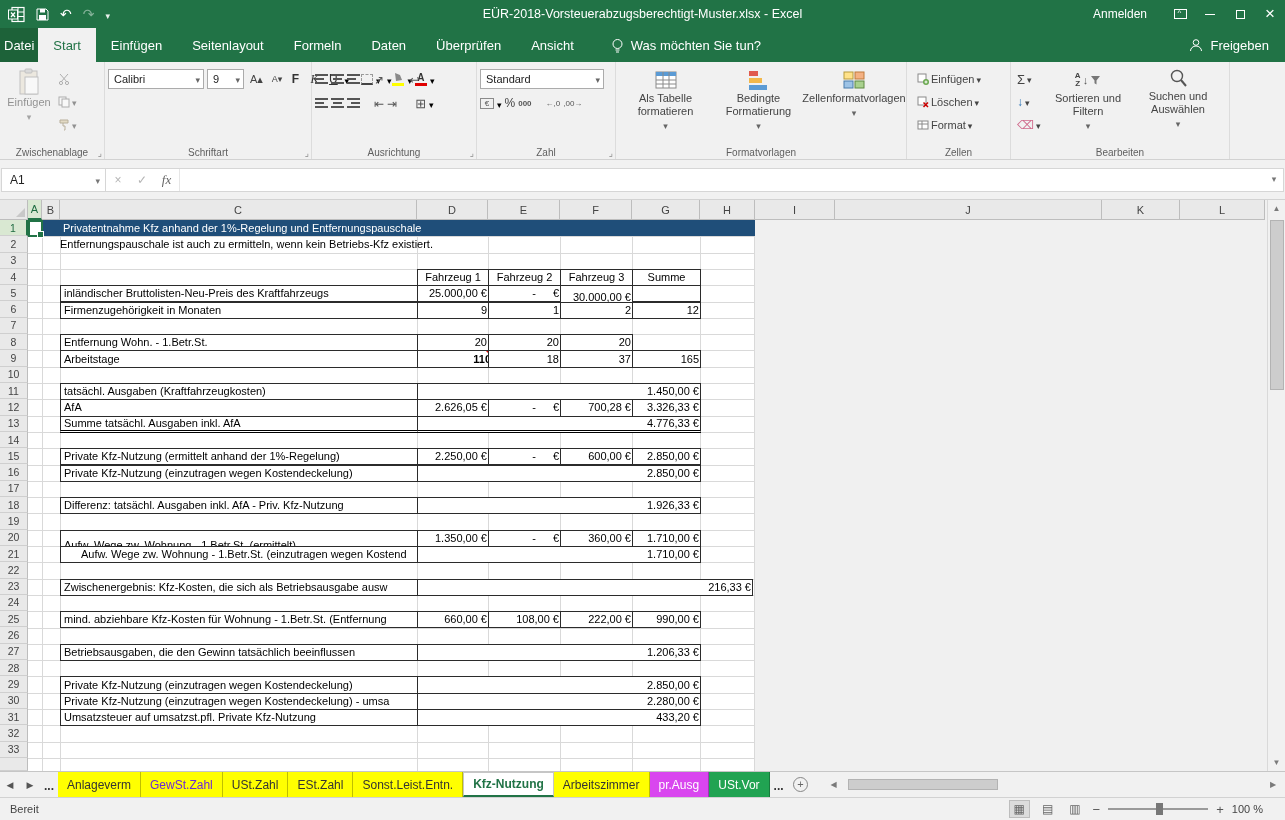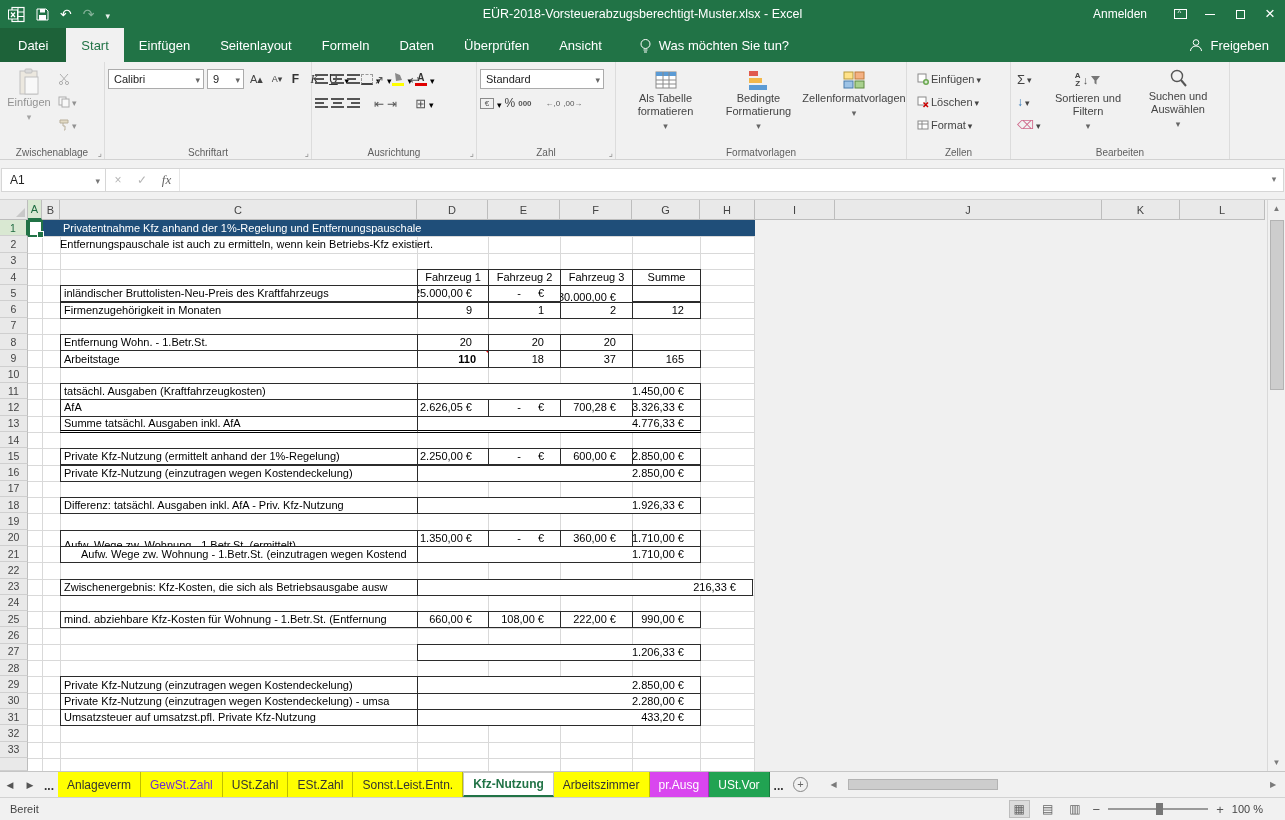--- a/index.html
+++ b/index.html
@@ -20,21 +20,21 @@
   .ic-min { display:inline-block; width:10px; border-bottom:1px solid #fff; height:1px; }
   .ic-max { display:inline-block; width:9px; height:9px; border:1px solid #fff; }
   .ic-close::after { content:"×"; font-size:17px; }
   .ic-ribopts { display:inline-block; width:13px; height:10px; border:1px solid #fff; position:relative; }
   .ic-ribopts::after { content:"^"; position:absolute; top:-2px; left:3px; font-size:8px; }
 
   
   #tabrow { position:absolute; top:28px; left:0; width:100%; height:34px; background:#217346; display:flex; align-items:stretch; }
   .rtabs { display:flex; }
   .rtab { display:flex; align-items:center; padding:0 15px; font-size:13px; color:#fff; cursor:default; }
-  .rtab.file { background:#1d6239; padding:0 18px; }
+  .rtab.file { background:#1d6239; padding:0 4px; }
   .rtab.active { background:#f1f1f1; color:#217346; }
   .tellme { display:flex; align-items:center; gap:7px; margin-left:22px; color:#fff; font-size:13px; }
   .share { margin-left:auto; display:flex; align-items:center; gap:7px; padding:0 16px; color:#fff; font-size:13px; }
 
   
   #ribbon { position:absolute; top:62px; left:0; width:100%; height:98px; background:#f1f1f1; border-bottom:1px solid #d2d2d2; display:flex; }
   .grp { position:relative; height:100%; border-right:1px solid #dcdcdc; padding:2px 3px 15px 3px; flex:none; }
   .grp-label { position:absolute; bottom:1px; left:0; width:100%; text-align:center; font-size:10px; color:#5f5f5f; }
   .launcher { position:absolute; right:2px; bottom:1px; font-size:9px; color:#8a8a8a; }
   .grp-body { display:flex; height:100%; }
@@ -95,21 +95,21 @@
   .rowh.sel { background:#d9e8d2; color:#1e6b41; border-right:2px solid #217346; }
   #cells { position:absolute; left:28px; top:20px; width:1239px; height:551px; background:#f0f0f0; }
   #whitebg { position:absolute; left:0; top:0; width:727px; height:551px; background:#fff; border-right:1px solid #d9d9d9; }
   .vline { position:absolute; top:0; width:1px; height:551px; background:#d9d9d9; }
   .hline { position:absolute; left:0; width:727px; height:1px; background:#d9d9d9; }
   .cell { position:absolute; font-size:11px; line-height:15px; white-space:nowrap; overflow:hidden; color:#000; display:flex; align-items:center; }
   .s-banner { color:#fff; padding-left:21px; }
   .s-plain { overflow:visible; }
   .s-hdr { border:1px solid #2b2b2b; justify-content:center; background:#fff; }
   .s-lbl { border:1px solid #2b2b2b; padding:0 3px; background:#fff; }
-  .s-num { border:1px solid #2b2b2b; justify-content:flex-end; padding-right:16px; background:#fff; }
+  .s-num { border:1px solid #2b2b2b; justify-content:flex-end; padding-right:1px; background:#fff; }
   .dbl { border-bottom:3px double #000; }
   .acct-gap { display:inline-block; width:17px; }
   .cmt { position:absolute; right:0; top:0; width:0; height:0; border-left:6px solid transparent; border-top:6px solid #e00000; }
   .a1sel { position:absolute; border:2px solid #217346; background:transparent; }
   .a1sel::after { content:""; position:absolute; right:-3px; bottom:-3px; width:5px; height:5px; background:#217346; border:1px solid #fff; }
 
   
   #vscroll { position:absolute; right:0; top:0; width:18px; height:571px; background:#f1f1f1; border-left:1px solid #d9d9d9; }
   .vs-btn { height:17px; display:flex; align-items:center; justify-content:center; font-size:8px; color:#7a7a7a; }
   #vthumb { position:absolute; left:2px; top:20px; width:14px; height:170px; background:#cdcdcd; border:1px solid #b3b3b3; }
@@ -627,20 +627,21 @@
           <div class="cell s-num" style="left: 604px; top: 309.7px; width: 69px; height: 17.3px;">1.710,00 €</div>
           <div class="cell s-lbl" style="left: 32px; top: 326px; width: 382px; height: 17.3px; padding-left: 20px;">Aufw. Wege zw. Wohnung - 1.Betr.St. (einzutragen wegen Kostend</div>
           <div class="cell s-num" style="left: 389px; top: 326px; width: 284px; height: 17.3px;">1.710,00 €</div>
           <div class="cell s-lbl" style="left: 32px; top: 358.6px; width: 358px; height: 17.3px;">Zwischenergebnis: Kfz-Kosten, die sich als Betriebsausgabe ausw</div>
           <div class="cell s-num" style="left: 389px; top: 358.6px; width: 336px; height: 17.3px;">216,33 €</div>
           <div class="cell s-lbl" style="left: 32px; top: 391.2px; width: 358px; height: 17.3px;">mind. abziehbare Kfz-Kosten für Wohnung - 1.Betr.St. (Entfernung</div>
           <div class="cell s-num" style="left: 389px; top: 391.2px; width: 72px; height: 17.3px;">660,00 €</div>
           <div class="cell s-num" style="left: 460px; top: 391.2px; width: 73px; height: 17.3px;">108,00 €</div>
           <div class="cell s-num" style="left: 532px; top: 391.2px; width: 73px; height: 17.3px;">222,00 €</div>
           <div class="cell s-num" style="left: 604px; top: 391.2px; width: 69px; height: 17.3px;">990,00 €</div>
+          <div class="cell s-lbl" style="left: 32px; top: 423.8px; width: 358px; height: 17.3px;">Betriebsausgaben, die den Gewinn tatsächlich beeinflussen</div>
           <div class="cell s-num" style="left: 389px; top: 423.8px; width: 284px; height: 17.3px;">1.206,33 €</div>
           <div class="cell s-lbl" style="left: 32px; top: 456.4px; width: 358px; height: 17.3px;">Private Kfz-Nutzung (einzutragen wegen Kostendeckelung)</div>
           <div class="cell s-num" style="left: 389px; top: 456.4px; width: 284px; height: 17.3px;">2.850,00 €</div>
           <div class="cell s-lbl" style="left: 32px; top: 472.7px; width: 358px; height: 17.3px;">Private Kfz-Nutzung (einzutragen wegen Kostendeckelung) - umsa</div>
           <div class="cell s-num" style="left: 389px; top: 472.7px; width: 284px; height: 17.3px;">2.280,00 €</div>
           <div class="cell s-lbl" style="left: 32px; top: 489px; width: 358px; height: 17.3px;">Umsatzsteuer auf umsatzst.pfl. Private Kfz-Nutzung</div>
           <div class="cell s-num" style="left: 389px; top: 489px; width: 284px; height: 17.3px;">433,20 €</div>
           <div class="a1sel" style="left: 0px; top: 0px; width: 15px; height: 17.3px;"></div>
         </div>
     </div>

